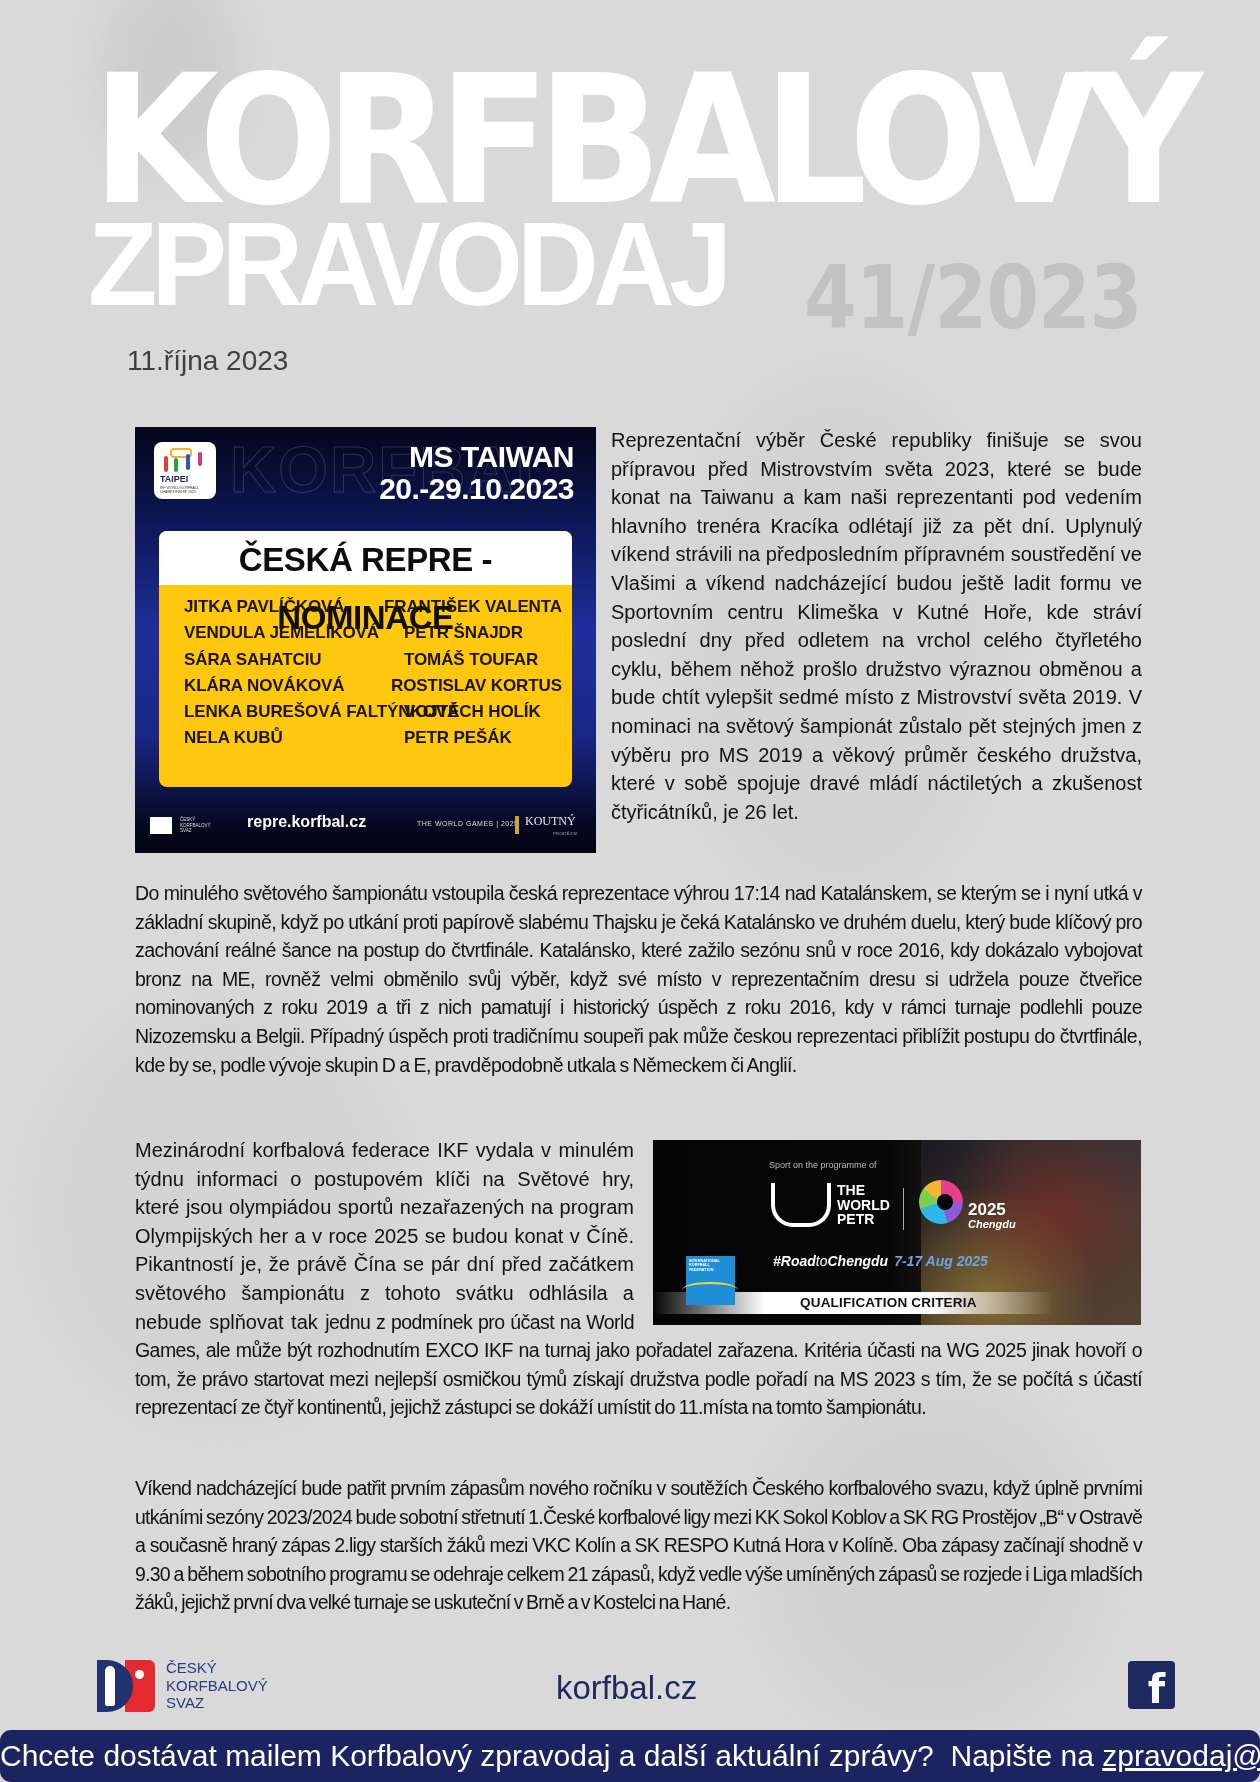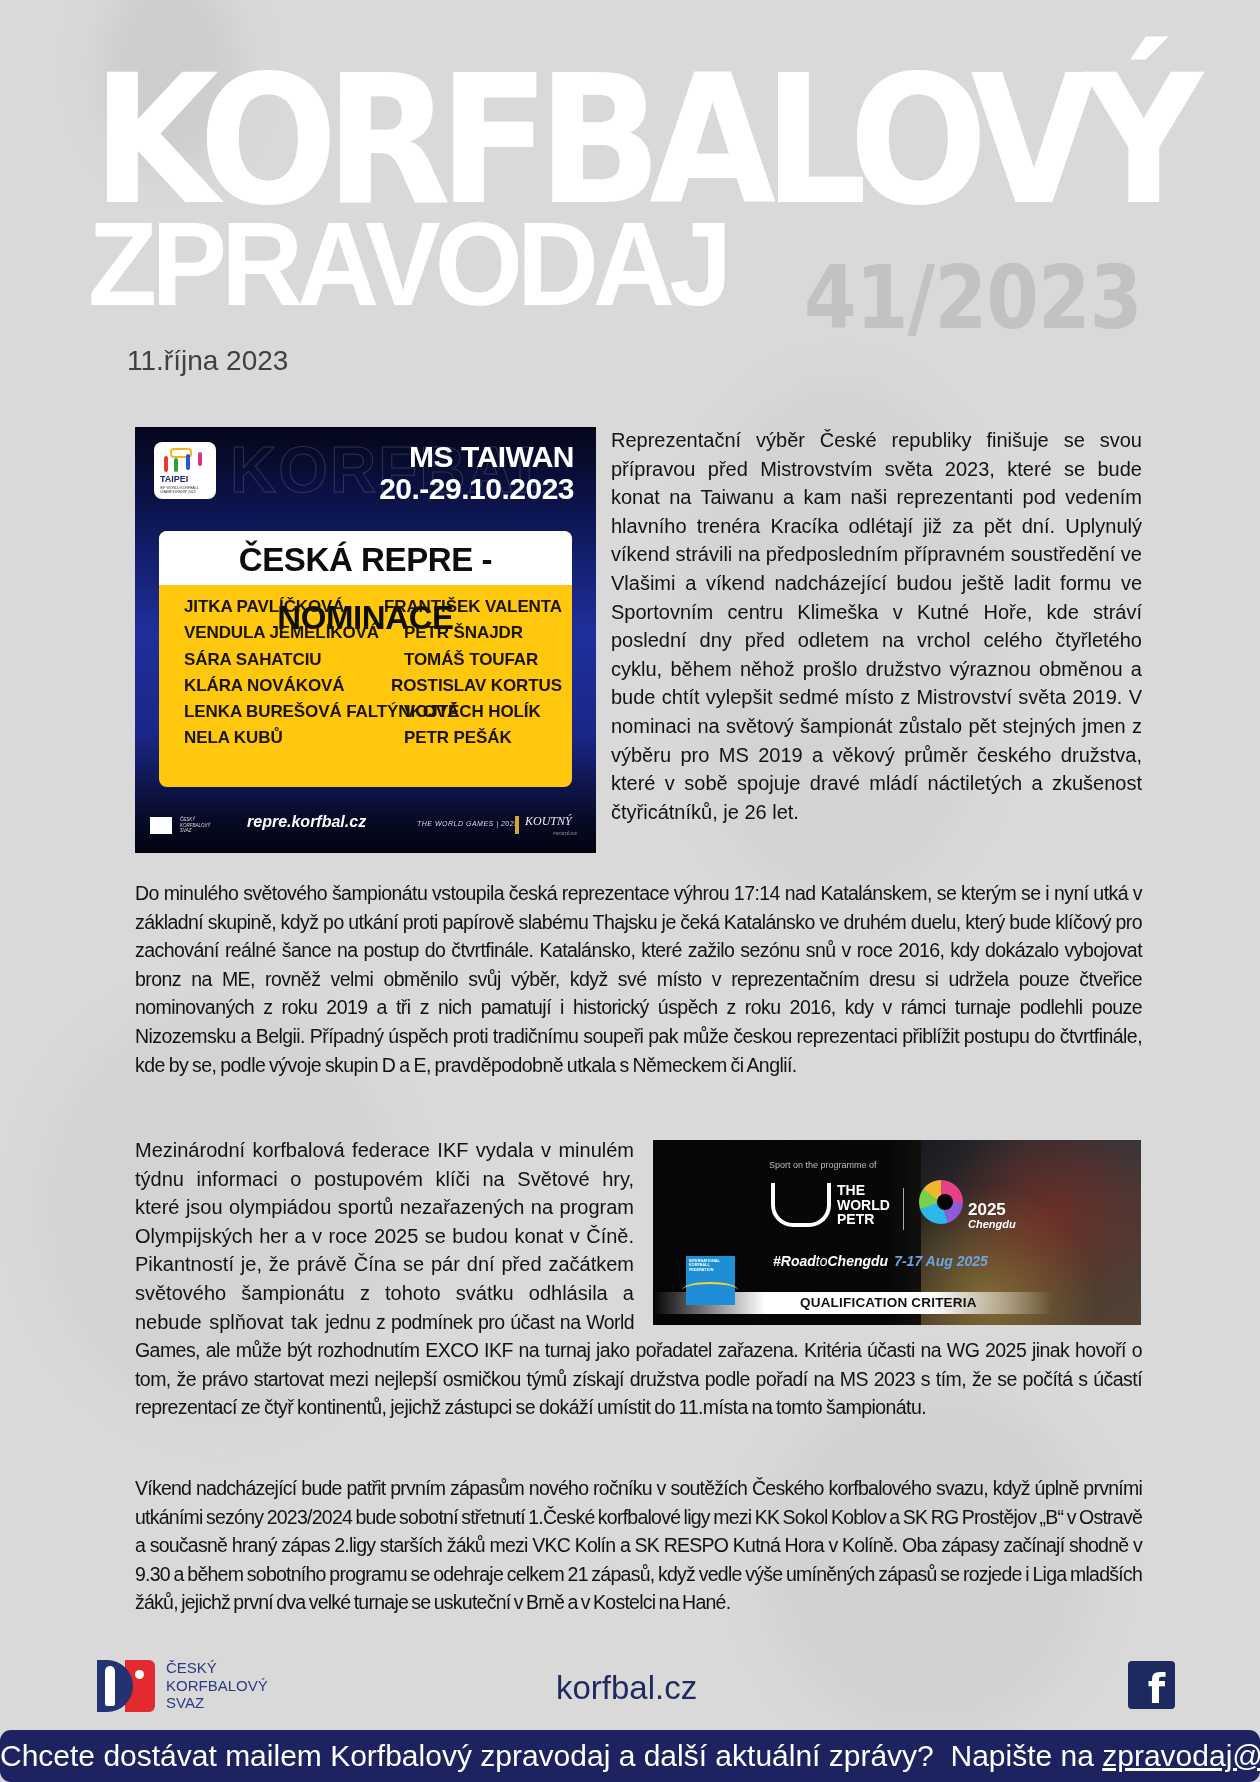--- a/index.html
+++ b/index.html
@@ -76,21 +76,21 @@
   .card .card-head {
     height:54px; background:#ffffff; color:#0d0d0d; font-weight:bold; font-size:33px;
     line-height:58px; text-align:center; letter-spacing:-0.4px;
   }
   .card .names { position:absolute; top:66px; left:25px; right:10px; }
   .card .name-row { height:26.3px; display:flex; }
   .card .name { font-size:17px; font-weight:bold; color:#1a1400; letter-spacing:-0.1px; white-space:nowrap; }
   .card .name.l { width:220px; }
   .poster .foot {
     position:absolute; left:0; right:0; bottom:0; height:56px;
-    display:flex; align-items:center; color:#fff;font-style:italic;
+    display:flex; align-items:center; color:#fff;
   }
   .foot .cks { position:absolute; left:15px; top:20px; width:22px; height:17px; background:#fff; }
   .foot .cks-t { position:absolute; left:45px; top:20px; font-size:4.5px; line-height:5.5px; color:#ddd; }
   .foot .url { position:absolute; left:112px; top:16px; font-size:16px; font-weight:bold; color:#fff; }
   .foot .wg { position:absolute; left:282px; top:23px; font-size:7px; color:#ddd; letter-spacing:.5px; }
   .foot .kout-bar { position:absolute; left:380px; top:19px; width:4px; height:18px; background:#d1a53b; }
   .foot .kout { position:absolute; left:390px; top:17px; font-family:"Liberation Serif", serif; font-size:12px; color:#eee; }
   .foot .kout-s { position:absolute; left:418px; top:34px; font-size:4px; color:#aaa; }
 
   

